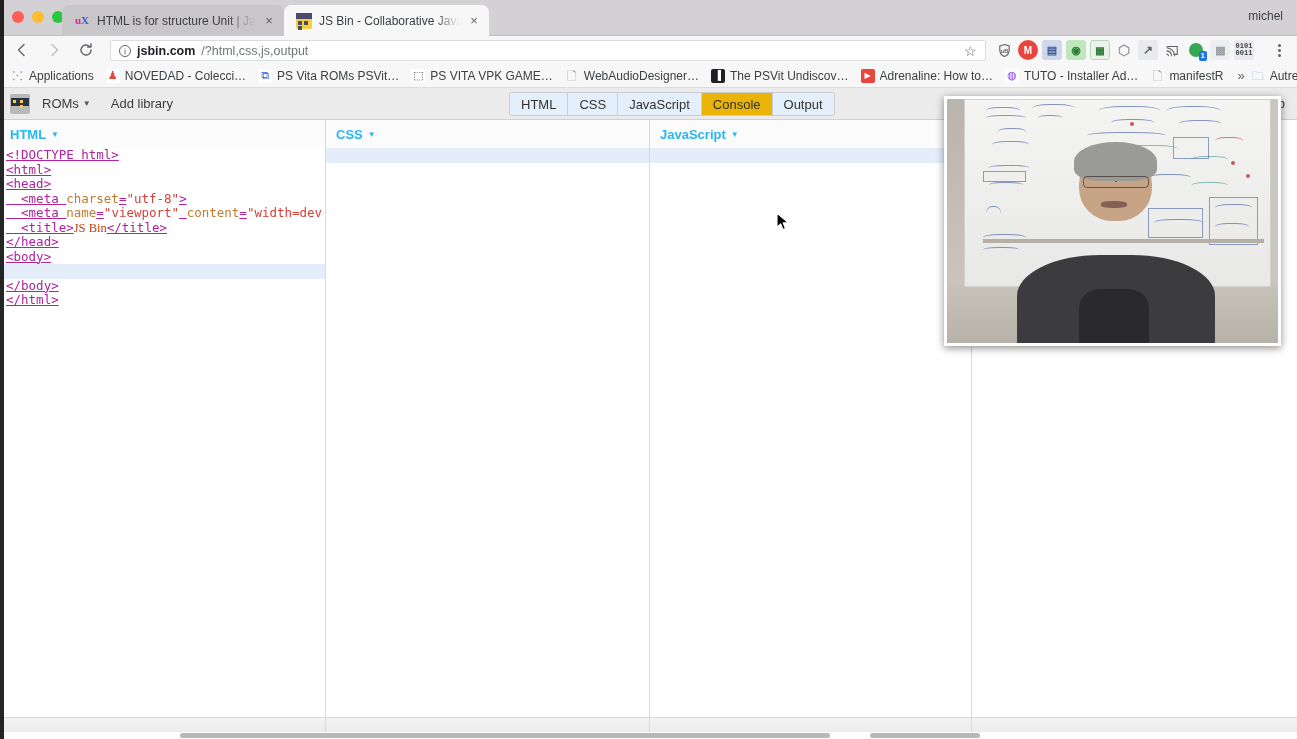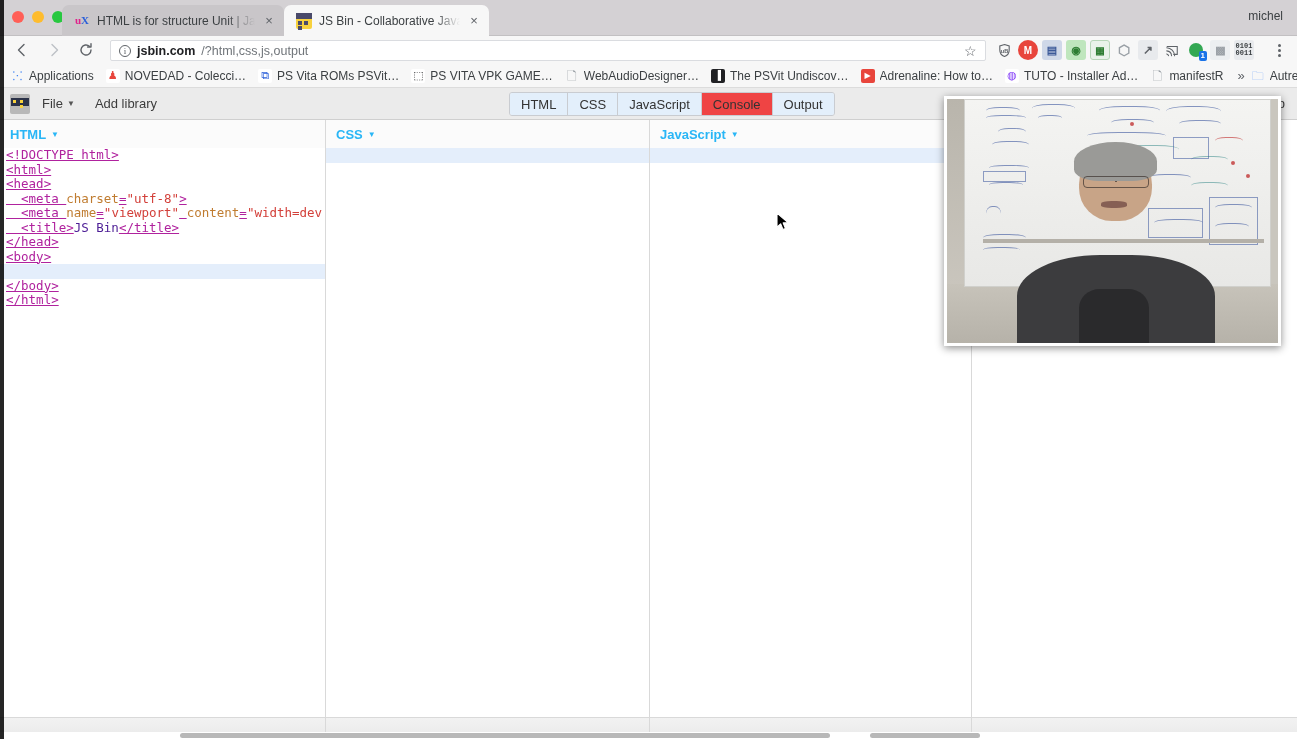--- a/index.html
+++ b/index.html
@@ -199,21 +199,21 @@
   .jsmenu { margin-right: 20px; display: flex; align-items: center; gap: 4px; }
   .caret { font-size: 8px; color: #555; }
   .panel-tabs {
     position: absolute; left: 509px; top: 4px;
     display: flex; height: 24px;
     border: 1px solid #c9ccd1; border-radius: 3px; overflow: hidden;
   }
   .ptab {
     display: flex; align-items: center; padding: 0 11px;
     font-size: 13px; color: #333; border-right: 1px solid #c9ccd1;
-    background: #ef4444;
+    background: #eab308;
   }
   .ptab:last-child { border-right: none; }
   .ptab.on { background: #e3effb; }
   .jsbar-help {
     position: absolute; right: 12px; top: 8px; font-size: 13px; color: #3c3c3c;
   }
 
   
   .editors {
     position: absolute; left: 0; top: 120px; width: 1297px; height: 597px;
@@ -244,21 +244,21 @@
     font-family: "DejaVu Sans Mono", "Liberation Mono", monospace;
     font-size: 12.5px; line-height: 14.5px;
     overflow: hidden;
     white-space: pre;
   }
   .code .ln { height: 14.5px; padding-left: 6px; }
   .code .ln.hl { background: #e4eefb; }
   .tg  { color: #b0229e; text-decoration: underline; }
   .at  { color: #c07c30; }
   .st  { color: #d3403a; }
-  .tx  { color: #4c1d95; }
+  .tx  { color: #c2410c; font-family: Liberation Serif, serif; }
 
   .empty-code {
     position: absolute; left: 0; right: 0; top: 28px; bottom: 0;
     background: #ffffff;
   }
   .empty-code .hl1 {
     position: absolute; left: 0; right: 0; top: 0; height: 14.5px;
     background: #e4eefb;
   }
 
@@ -499,21 +499,21 @@
     <div class="bm-more">»</div>
     <div class="bm bm-folder">
       <span class="bm-ico ico-folder">🗀</span>
       <span class="bmlabel">Autres favoris</span>
     </div>
   </div>
 
   <div class="jsbar">
     <div class="jsbin-logo"></div>
     <div class="jsmenu">
-      <span>File</span>
+      <span>ROMs</span>
       <span class="caret">▼</span>
     </div>
     <div class="jsmenu">
       <span>Add library</span>
     </div>
 
     <div class="panel-tabs">
       <div class="ptab on">HTML</div>
       <div class="ptab on">CSS</div>
       <div class="ptab on">JavaScript</div>

